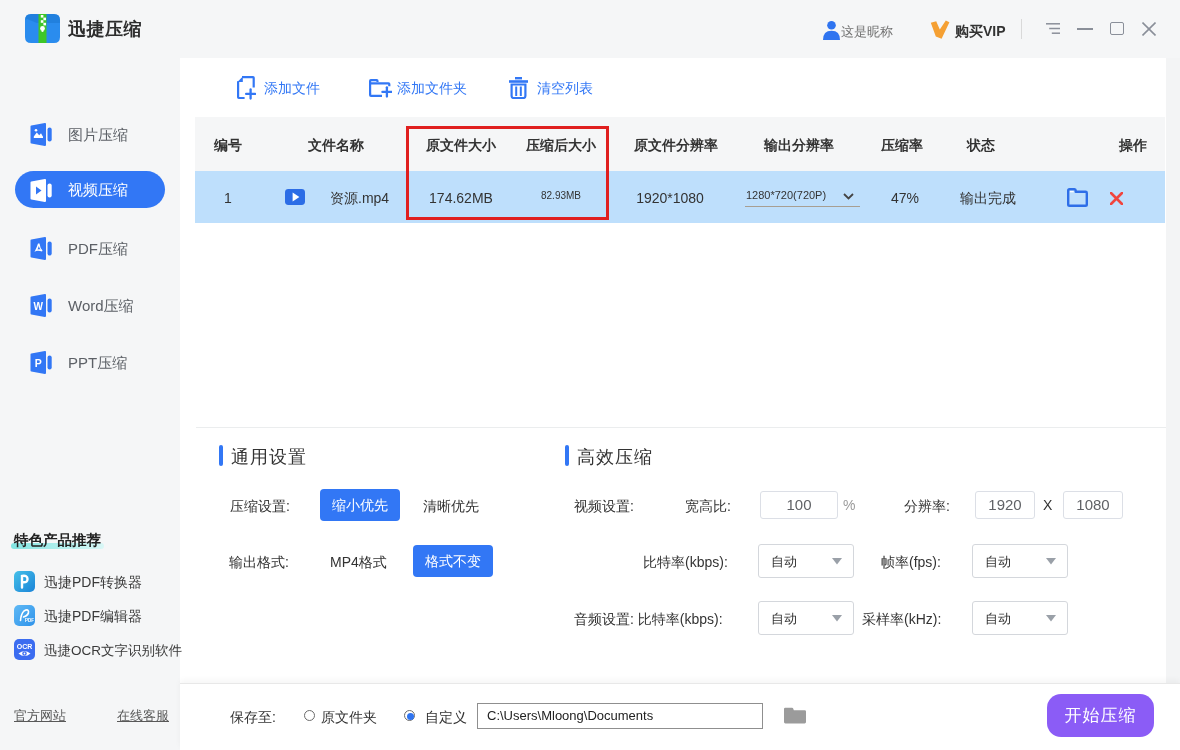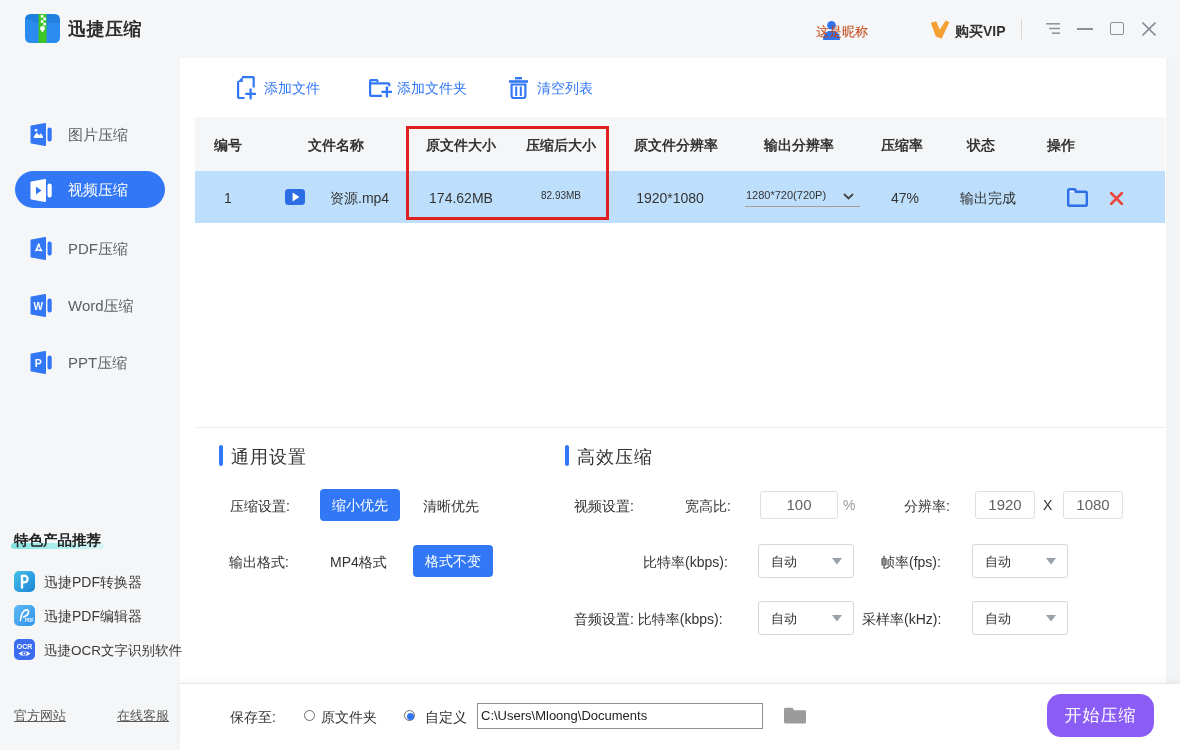--- a/index.html
+++ b/index.html
@@ -25,21 +25,21 @@
       <circle cx="17.5" cy="14.5" r="2.4"></circle>
       <rect x="16.6" y="14.5" width="1.8" height="3.4"></rect>
     </g>
   </svg>
   <div class="abs" style="left:68px;top:17px;font-size:18px;font-weight:bold;color:#2d2d2d;letter-spacing:0.5px;">迅捷压缩</div>
 
   <svg class="abs" style="left:822px;top:20px;" width="19" height="20" viewBox="0 0 19 20">
     <circle cx="9.5" cy="5.2" r="4.3" fill="#2f74f0"></circle>
     <path d="M1 20 Q1 10.8 9.5 10.8 Q18 10.8 18 20 Z" fill="#2f74f0"></path>
   </svg>
-  <div class="abs" style="left:816px;top:23px;font-size:13px;color:#c2410c;">这是昵称</div>
+  <div class="abs" style="left:841px;top:23px;font-size:13px;color:#737373;">这是昵称</div>
 
   <svg class="abs" style="left:930px;top:20px;" width="20" height="19" viewBox="0 0 20 19">
     <path d="M0.8 2.8 L6.2 1.2 L9.8 9.6 L15.8 0.4 L19.4 2.3 L11.6 18.8 L5.8 16.6 Z" fill="#f5a033"></path>
   </svg>
   <div class="abs" style="left:955px;top:23px;font-size:14px;font-weight:bold;color:#333;">购买VIP</div>
 
   <div class="abs" style="left:1021px;top:19px;width:1px;height:20px;background:#d9d9d9;"></div>
 
   <svg class="abs" style="left:1046px;top:23px;" width="14" height="11" viewBox="0 0 14 11">
     <g stroke="#8a8f99" stroke-width="1.5">
@@ -180,21 +180,21 @@
 <div class="abs" style="left:195px;top:171px;width:970px;height:52px;background:#bedffc;"></div>
 
 <div class="abs hdr" style="left:198px;top:137px;width:60px;text-align:center;font-size:14px;font-weight:bold;">编号</div>
 <div class="abs" style="left:286px;top:137px;width:100px;text-align:center;font-size:14px;font-weight:bold;">文件名称</div>
 <div class="abs" style="left:411px;top:137px;width:100px;text-align:center;font-size:14px;font-weight:bold;">原文件大小</div>
 <div class="abs" style="left:511px;top:137px;width:100px;text-align:center;font-size:14px;font-weight:bold;">压缩后大小</div>
 <div class="abs" style="left:626px;top:137px;width:100px;text-align:center;font-size:14px;font-weight:bold;">原文件分辨率</div>
 <div class="abs" style="left:749px;top:137px;width:100px;text-align:center;font-size:14px;font-weight:bold;">输出分辨率</div>
 <div class="abs" style="left:852px;top:137px;width:100px;text-align:center;font-size:14px;font-weight:bold;">压缩率</div>
 <div class="abs" style="left:931px;top:137px;width:100px;text-align:center;font-size:14px;font-weight:bold;">状态</div>
-<div class="abs" style="left:1047px;top:137px;width:100px;text-align:left;font-size:14px;font-weight:bold;">操作</div>
+<div class="abs" style="left:1047px;top:137px;width:100px;text-align:right;font-size:14px;font-weight:bold;">操作</div>
 
 <div class="abs" style="left:198px;top:190px;width:60px;text-align:center;font-size:14px;">1</div>
 <svg class="abs" style="left:285px;top:189px;" width="20" height="16" viewBox="0 0 20 16">
   <rect width="20" height="16" rx="3.4" fill="#2c6de6"></rect>
   <path d="M7.6 3.6 L14.4 8 L7.6 12.4 Z" fill="#fff"></path>
 </svg>
 <div class="abs" style="left:330px;top:190px;font-size:14px;">资源.mp4</div>
 <div class="abs" style="left:411px;top:190px;width:100px;text-align:center;font-size:14px;">174.62MB</div>
 <div class="abs" style="left:511px;top:190px;width:100px;text-align:center;font-size:10px;">82.93MB</div>
 <div class="abs" style="left:620px;top:190px;width:100px;text-align:center;font-size:14px;">1920*1080</div>
@@ -268,17 +268,17 @@
     <path d="M0 0 L10 0 L5 6.5 Z" fill="#9aa0a8"></path>
   </svg>
 
 <div class="abs" style="left:180px;top:683px;width:1000px;height:67px;background:#fff;border-top:1px solid #e8e8e8;box-shadow:0 -3px 6px rgba(0,0,0,0.04);"></div>
 <div class="abs" style="left:230px;top:709px;font-size:14px;color:#333;">保存至:</div>
 <div class="abs" style="left:304px;top:710px;width:11px;height:11px;border:1px solid #6b6b6b;border-radius:50%;background:#fff;"></div>
 <div class="abs" style="left:321px;top:709px;font-size:14px;color:#333;">原文件夹</div>
 <div class="abs" style="left:404px;top:710px;width:11px;height:11px;border:1px solid #6b6b6b;border-radius:50%;background:#fff;"></div>
 <div class="abs" style="left:406.5px;top:712.5px;width:7px;height:7px;border-radius:50%;background:#2f74f0;"></div>
 <div class="abs" style="left:425px;top:709px;font-size:14px;color:#333;">自定义</div>
-<div class="abs" style="left:477px;top:703px;width:286px;height:26px;border:1px solid #8f8f8f;background:#fff;font-size:13px;color:#222;line-height:24px;padding-left:3px;">C:\Users\Mloong\Documents</div>
+<div class="abs" style="left:477px;top:703px;width:286px;height:26px;border:1px solid #8f8f8f;background:#fff;font-size:13px;color:#222;line-height:24px;padding-left:9px;">C:\Users\Mloong\Documents</div>
 <svg class="abs" style="left:784px;top:707px;" width="22" height="17" viewBox="0 0 22 17">
   <path d="M0 2 Q0 0.8 1.2 0.8 L8 0.8 Q9 0.8 9.3 1.8 L9.8 3.2 L20.8 3.2 Q22 3.2 22 4.4 L22 15 Q22 16.4 20.6 16.4 L1.4 16.4 Q0 16.4 0 15 Z" fill="#9b9b9b"></path>
 </svg>
 <div class="abs" style="left:1047px;top:694px;width:107px;height:43px;background:#8b5cf6;border-radius:14px;color:#fff;font-size:17px;line-height:43px;text-align:center;letter-spacing:1px;">开始压缩</div>
 
 </body></html>

